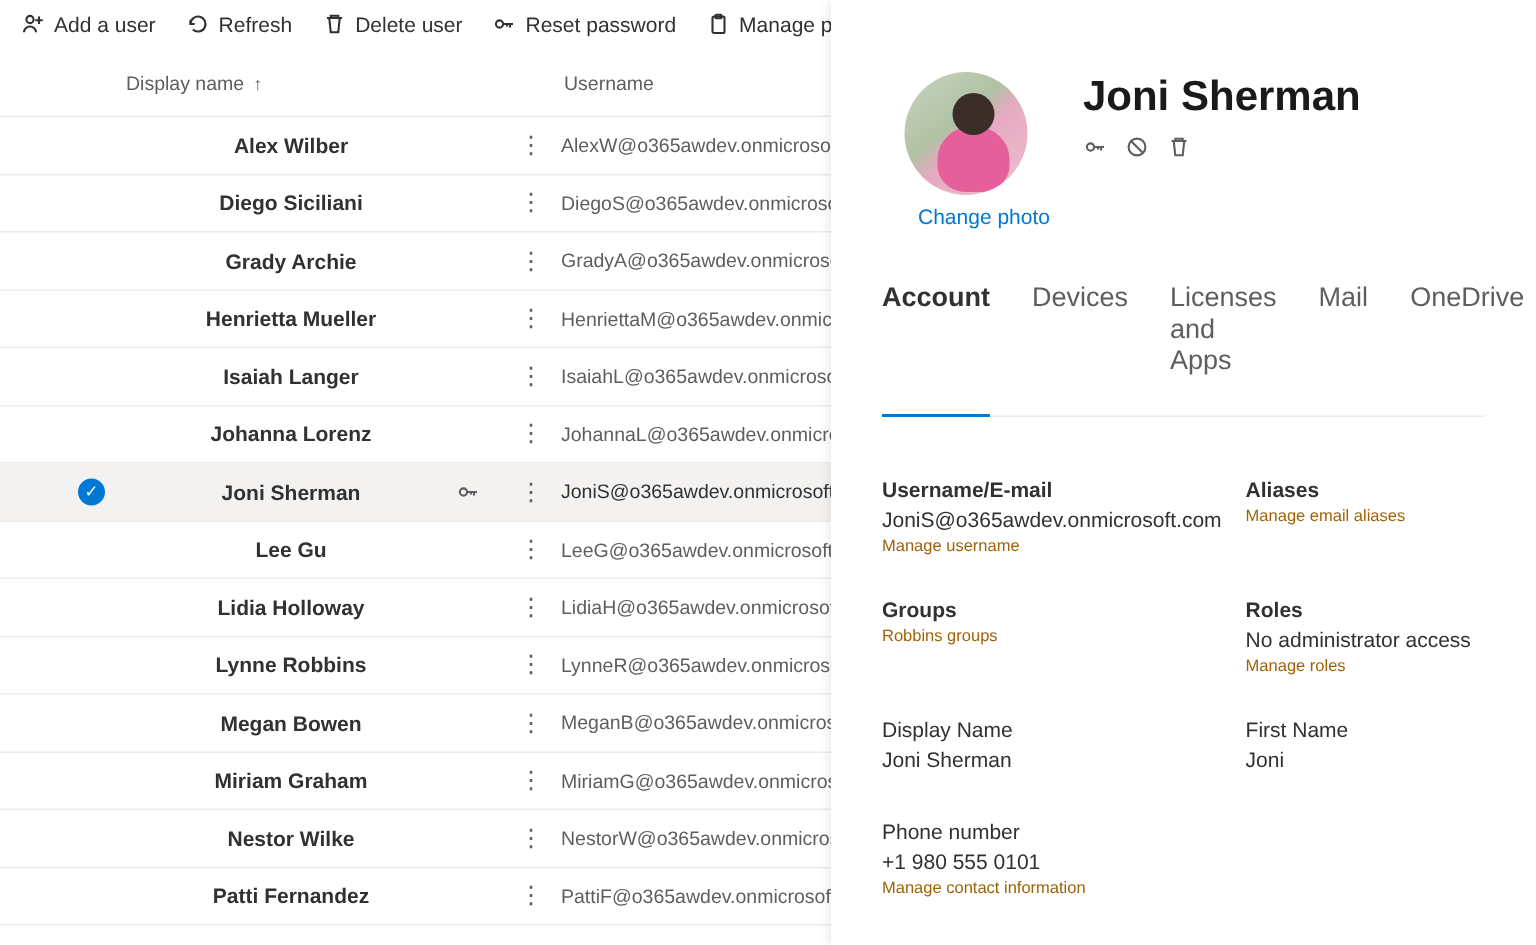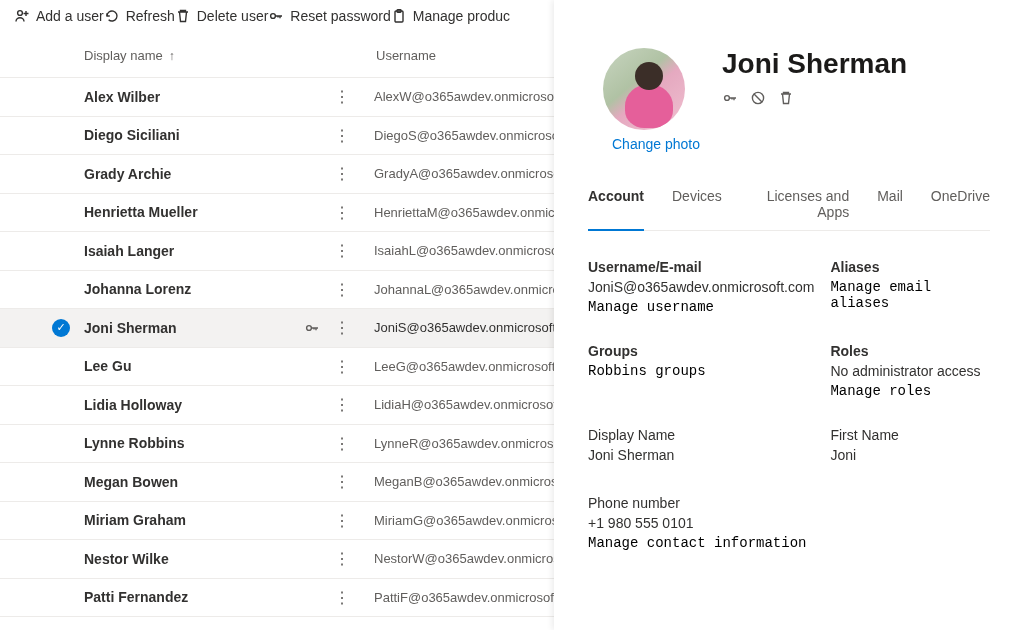--- a/index.html
+++ b/index.html
@@ -1,31 +1,31 @@
 <!DOCTYPE html>
 <html><head>
 <meta charset="utf-8">
 <style>
   * { box-sizing: border-box; margin: 0; padding: 0; font-family: "Segoe UI", -apple-system, sans-serif; }
   body { width: 1024px; height: 630px; overflow: hidden; background: #fff; color: #323130; font-size: 14px; position: relative; }
 
   
-  .toolbar { display: flex; align-items: center; padding: 8px 14px; font-size: 14px; color: #323130; }
+  .toolbar { display: flex; align-items: center; gap: 20px; padding: 8px 14px; font-size: 14px; color: #323130; }
   .toolbar-item { display: inline-flex; align-items: center; gap: 6px; cursor: pointer; }
   .toolbar-item svg { width: 16px; height: 16px; }
 
   
   .table-wrap { margin-top: 8px; }
   .thead { display: flex; align-items: center; padding: 8px 0 14px 84px; font-size: 13px; color: #605e5c; }
   .th-display { display: inline-flex; align-items: center; gap: 6px; width: 292px; }
   .th-user { width: 200px; }
   .sort-arrow { font-size: 12px; }
 
   .tbody { border-top: 1px solid #edebe9; }
-  .row { display: flex; align-items: center; height: 38.5px; border-bottom: 1px solid #edebe9; padding-left: 52px; position: relative; }
+  .row { display: flex; align-items: center; height: 38.5px; border-bottom: 1px solid #edebe9; padding-left: 52px; position: relative; text-align: center; }
   .row.selected { background: #f3f2f1; }
   .row .check { width: 18px; height: 18px; border-radius: 50%; margin-right: 14px; display:flex; align-items:center; justify-content:center; color:#fff; font-size:11px; }
   .row.selected .check { background: #0078d4; }
   .row .name { width: 220px; font-size: 14px; font-weight: 600; color: #323130; }
   .row .key { width: 30px; display:flex; align-items:center; color:#605e5c; }
   .row .dots { width: 40px; color:#605e5c; font-size: 16px; cursor: pointer; }
   .row .mail { font-size: 13px; color: #605e5c; white-space: nowrap; overflow: hidden; }
   .row.selected .mail { color: #323130; }
 
   
@@ -34,27 +34,27 @@
   .avatar { width: 82px; height: 82px; border-radius: 50%; overflow: hidden; background: linear-gradient(140deg,#c8d5c0 0%,#b0c2a4 40%,#e5a9c0 55%,#f0c0d0 100%); position: relative; }
   .avatar::after{ content:""; position:absolute; left:32px; top:14px; width:28px; height:28px; border-radius:50%; background:#3b2e28; }
   .avatar::before{ content:""; position:absolute; left:22px; top:36px; width:48px; height:44px; border-radius:50% 50% 40% 40%; background:#e55f9a; }
   .panel-title { font-size: 28px; font-weight: 600; color:#1b1a19; margin-bottom: 10px; }
   .panel-icons { display:flex; gap:12px; margin-bottom:10px; color:#605e5c; }
   .panel-icons svg { width:16px; height:16px; cursor:pointer; }
   .signin { font-size: 14px; font-weight:600; color:#323130; }
   .change-photo { margin-top: 6px; font-size:14px; color:#0078d4; cursor:pointer;margin-left:24px; }
 
   .tabs { display:flex; gap:28px; margin-top: 36px; border-bottom:1px solid #edebe9; }
-  .tab { padding-bottom:10px; font-size:14px; color:#605e5c; cursor:pointer;text-align:right; }
+  .tab { padding-bottom:26px; font-size:18px; color:#605e5c; cursor:pointer; }
   .tab.active { color:#323130; font-weight:600; border-bottom: 2px solid #0078d4; margin-bottom:-1px; }
 
-  .grid { margin-top: 28px; display:grid; grid-template-columns: 1fr 1fr; column-gap: 16px; row-gap: 28px; }
+  .grid { margin-top: 40px; display:grid; grid-template-columns: 1fr 1fr; column-gap: 16px; row-gap: 28px; }
   .field .label { font-weight:600; font-size:14px; color:#323130; margin-bottom:4px; }
   .field .value { font-size:14px; color:#323130; margin-bottom:4px; }
-  .field .link { font-size:14px; color:#000000; cursor:pointer;font-family:Liberation Mono, monospace; }
+  .field .link { font-size:11px; color:#a16207; cursor:pointer; }
   .section-title { grid-column: 1 / span 2; font-weight:600; font-size:14px; margin-top: 4px; }
 
   svg { stroke: currentColor; fill: none; stroke-width: 1.4; }
 </style>
 </head>
 <body>
 
 <div class="toolbar">
   <div class="toolbar-item">
     <svg viewBox="0 0 16 16">

